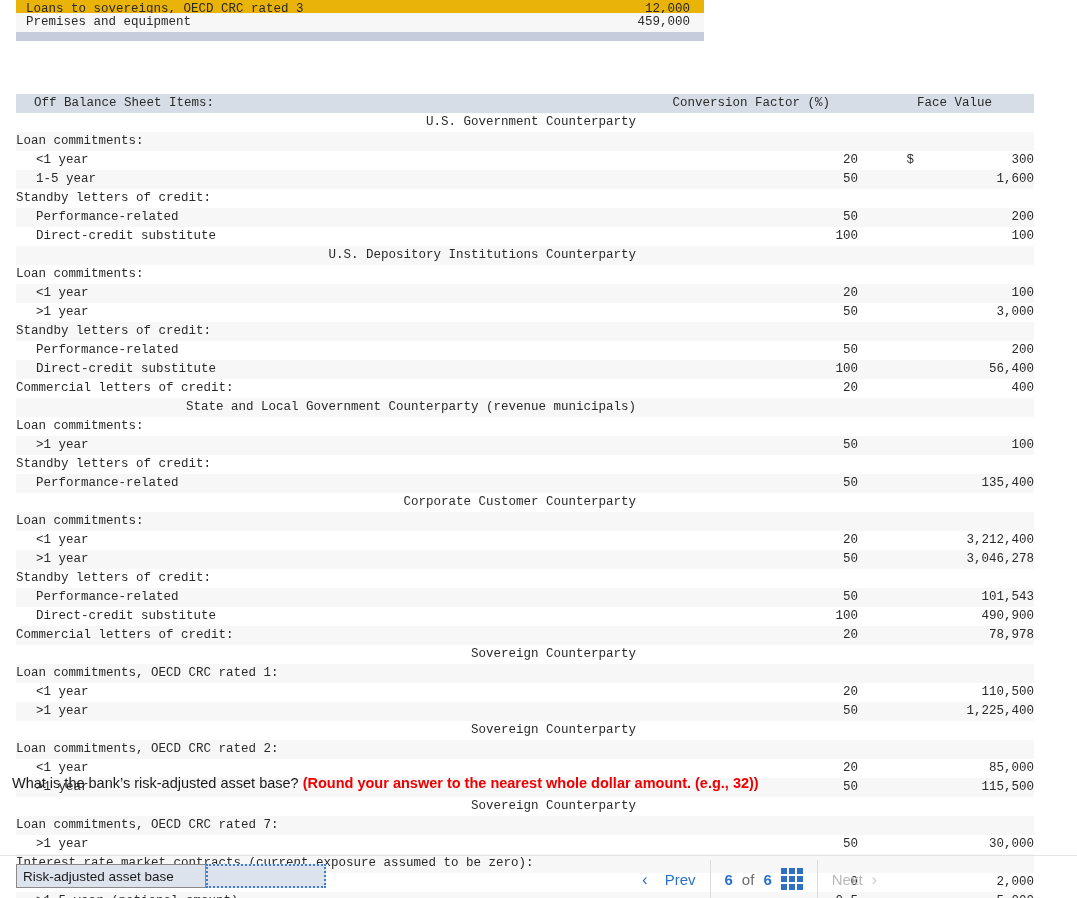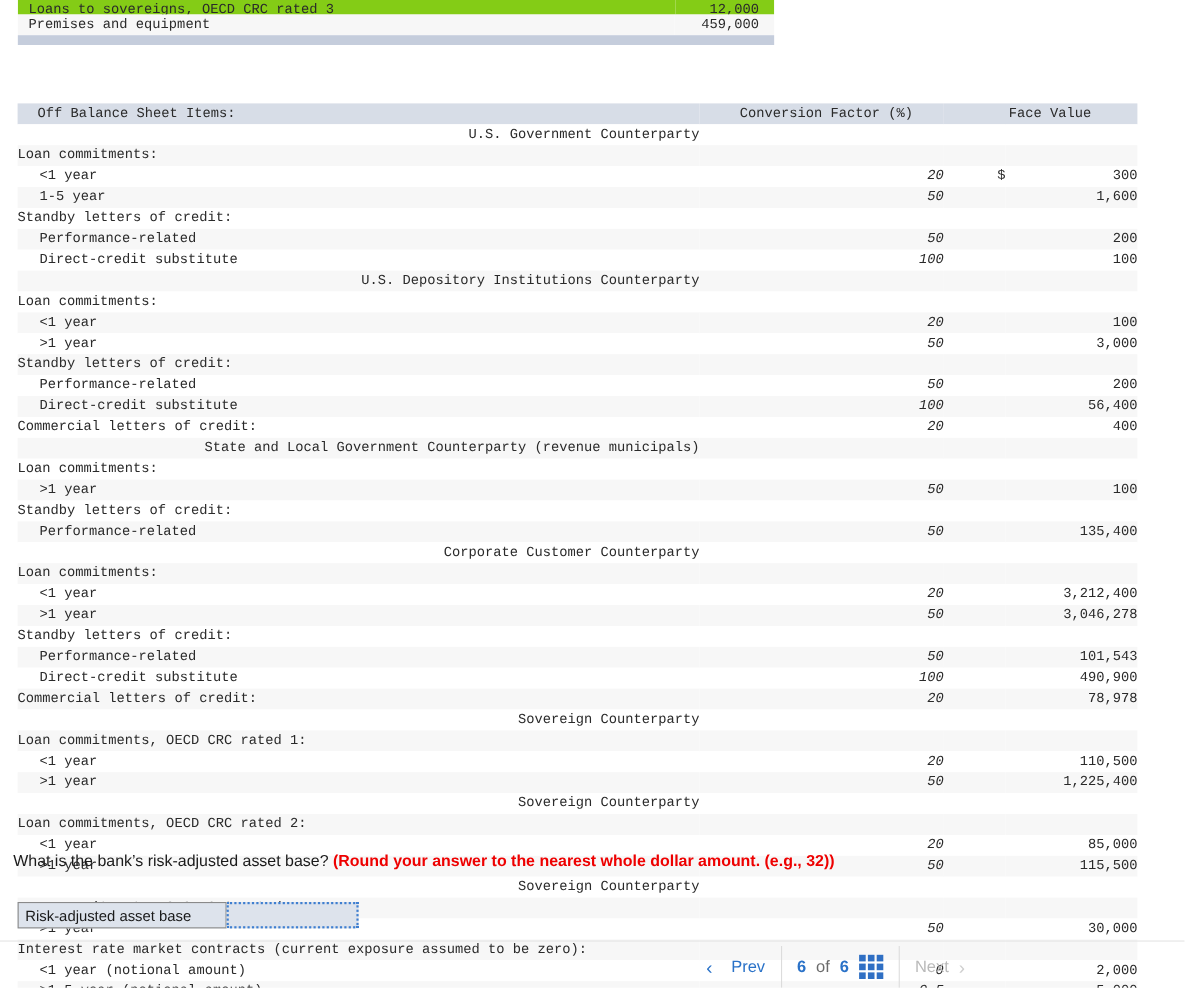--- a/index.html
+++ b/index.html
@@ -35,21 +35,21 @@
     font-family: "Liberation Mono", "DejaVu Sans Mono", monospace;
     font-size: 12.5px;
     line-height: 15px;
     color: #2a2a2a;
   }
   .fin-table td {
     padding: 2px 0 2px 0;
     white-space: nowrap;
   }
   .fin-table tr.alt td { background: #f7f7f7; }
-  .fin-table tr.plain td { background: #84cc16; }
+  .fin-table tr.plain td { background: #eab308; }
   .fin-table td.label { padding-left: 10px; }
   .fin-table td.num {
     text-align: right;
     padding-right: 14px;
   }
 
   .top-row-cut {
     position: relative;
     height: 13px;
     overflow: hidden;
@@ -90,21 +90,21 @@
   table.obs thead th.h-label { text-align: left; padding-left: 18px; }
   table.obs thead th.h-conv  { text-align: right; padding-right: 28px; }
   table.obs thead th.h-face  { text-align: right; padding-right: 42px; }
 
   table.obs tbody tr.alt td { background: #f7f7f7; }
   table.obs tbody tr.plain td { background: #ffffff; }
 
   td.c-label   { padding-left: 10px; }
   td.c-label.i1 { padding-left: 20px; }
   td.c-label.bold { font-weight: normal; text-align: right; }
-  td.c-conv { text-align: right; padding-right: 82px; font-style: italic; }
+  td.c-conv { text-align: right; padding-right: 82px; }
   td.c-cur  { text-align: right; padding-right: 0; }
   td.c-face { text-align: right; padding-right: 18px; }
 
   .col-label { width: 620px; }
   .col-conv  { width: 222px; }
   .col-cur   { width: 56px; }
   .col-face  { width: 120px; }
 
   
   .question {
@@ -118,21 +118,21 @@
   }
   .question .hint {
     color: #ee0000;
     font-weight: bold;
   }
 
   
   .answer-row {
     position: absolute;
     left: 16px;
-    top: 820px;
+    top: 864px;
     display: flex;
     align-items: stretch;
     height: 24px;
   }
   .answer-label {
     background: #dde3ec;
     border: 1px solid #8a8a8a;
     box-sizing: border-box;
     width: 190px;
     height: 24px;

